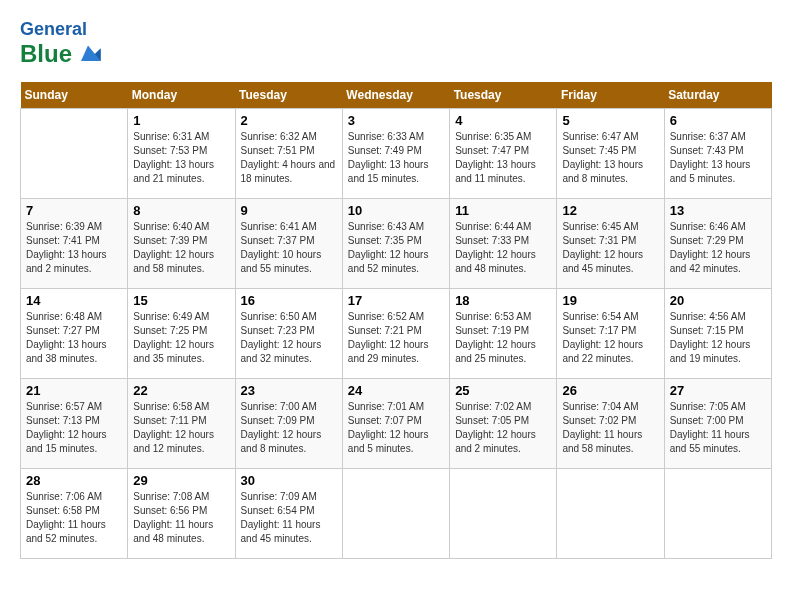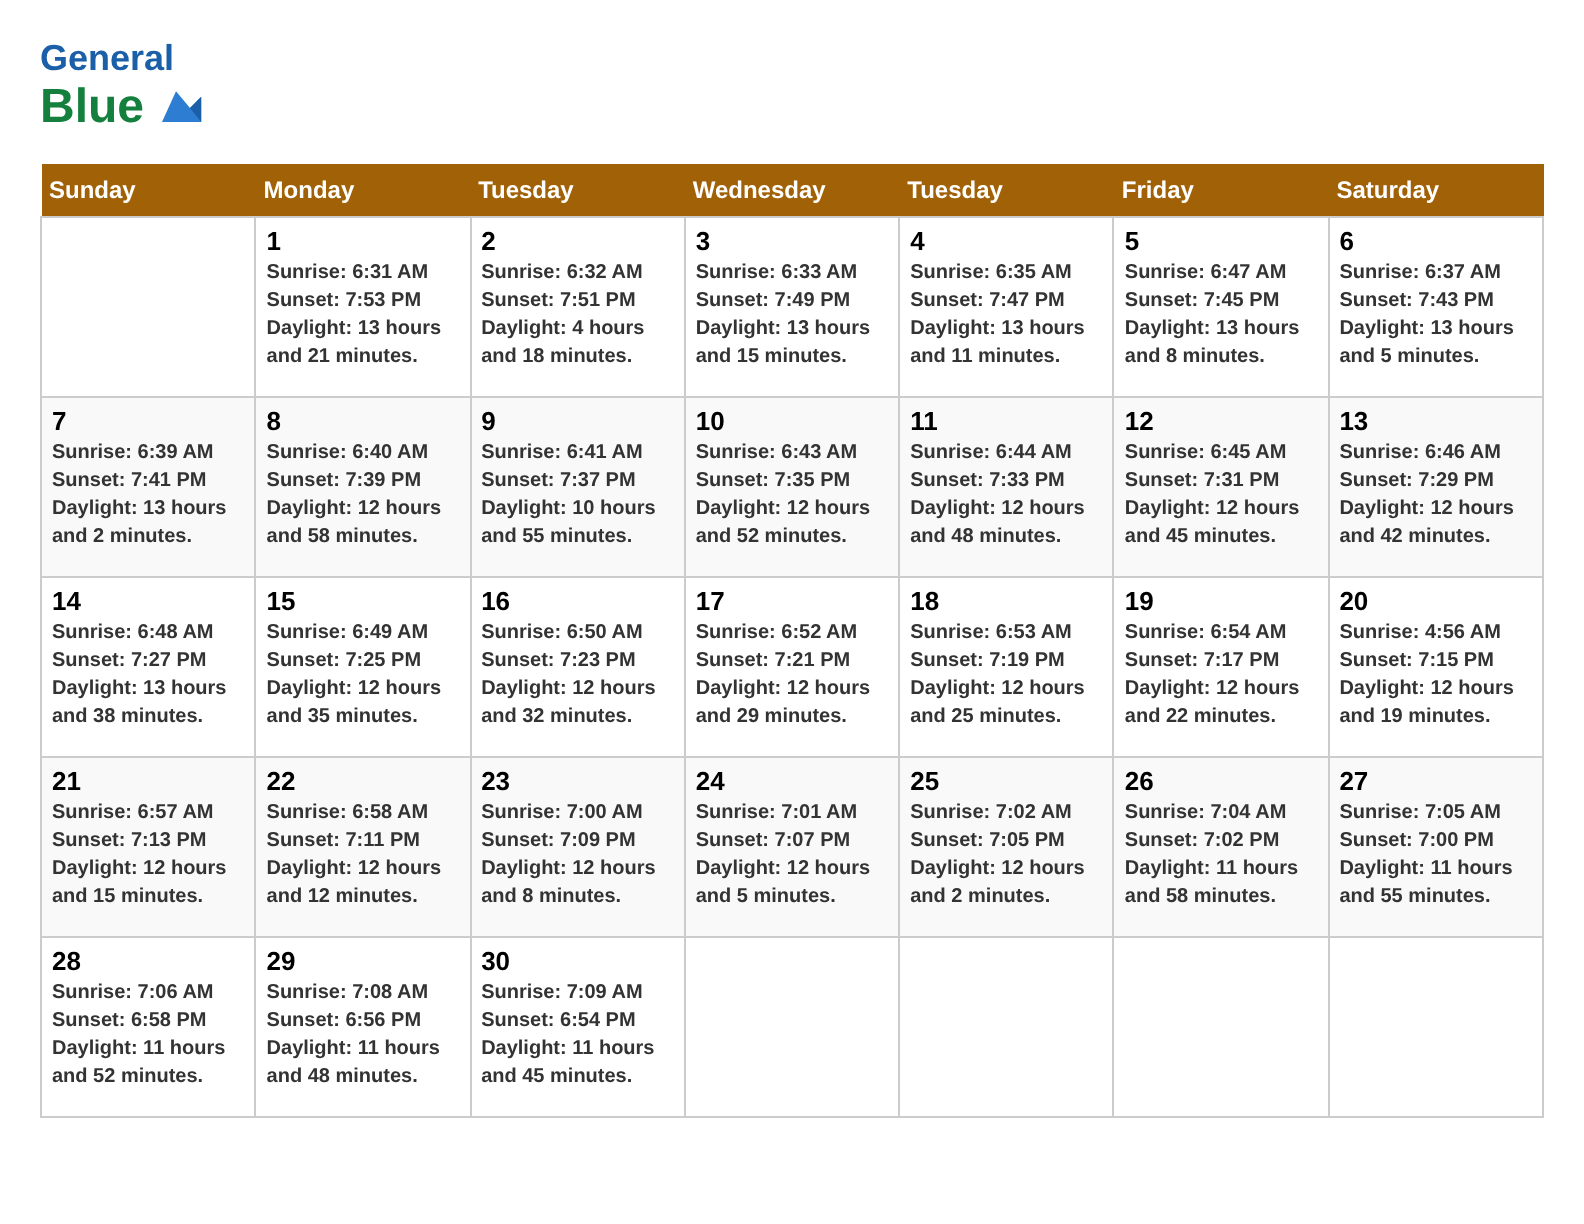--- a/index.html
+++ b/index.html
@@ -71,21 +71,20 @@
     .day-num {
       font-weight: bold;
       font-size: 13px;
       display: block;
       margin-bottom: 2px;
     }
     .day-info {
       font-size: 10px;
       color: #333;
       line-height: 1.4;
-      font-weight: bold;
     }
     .empty { background: #fff; }
     tr:nth-child(even) td { background: #f9f9f9; }
     tr:nth-child(odd) td { background: #fff; }
     td.empty { background: #fff !important; }
   </style>
 </head>
 <body>
 
 <div class="header">

